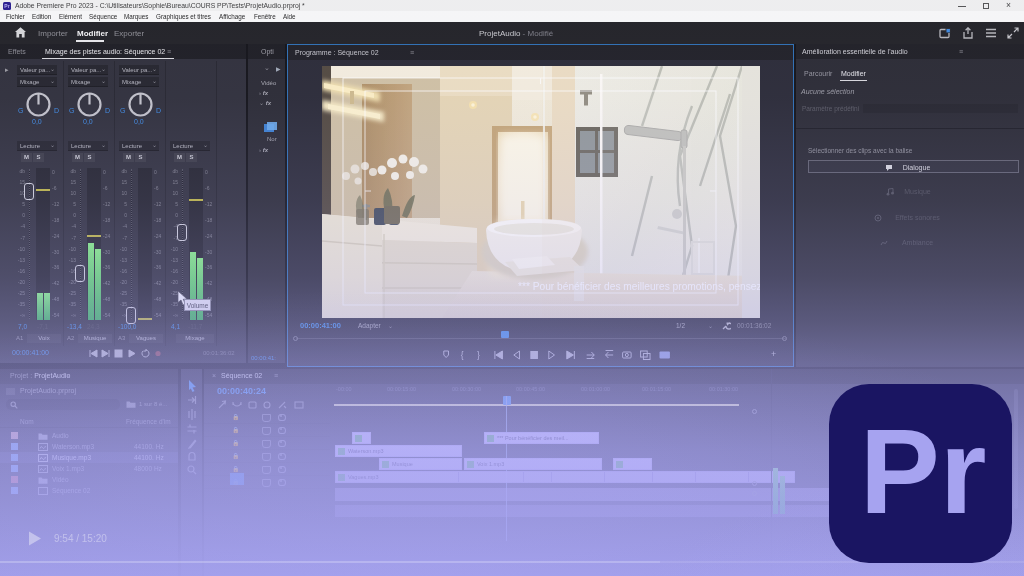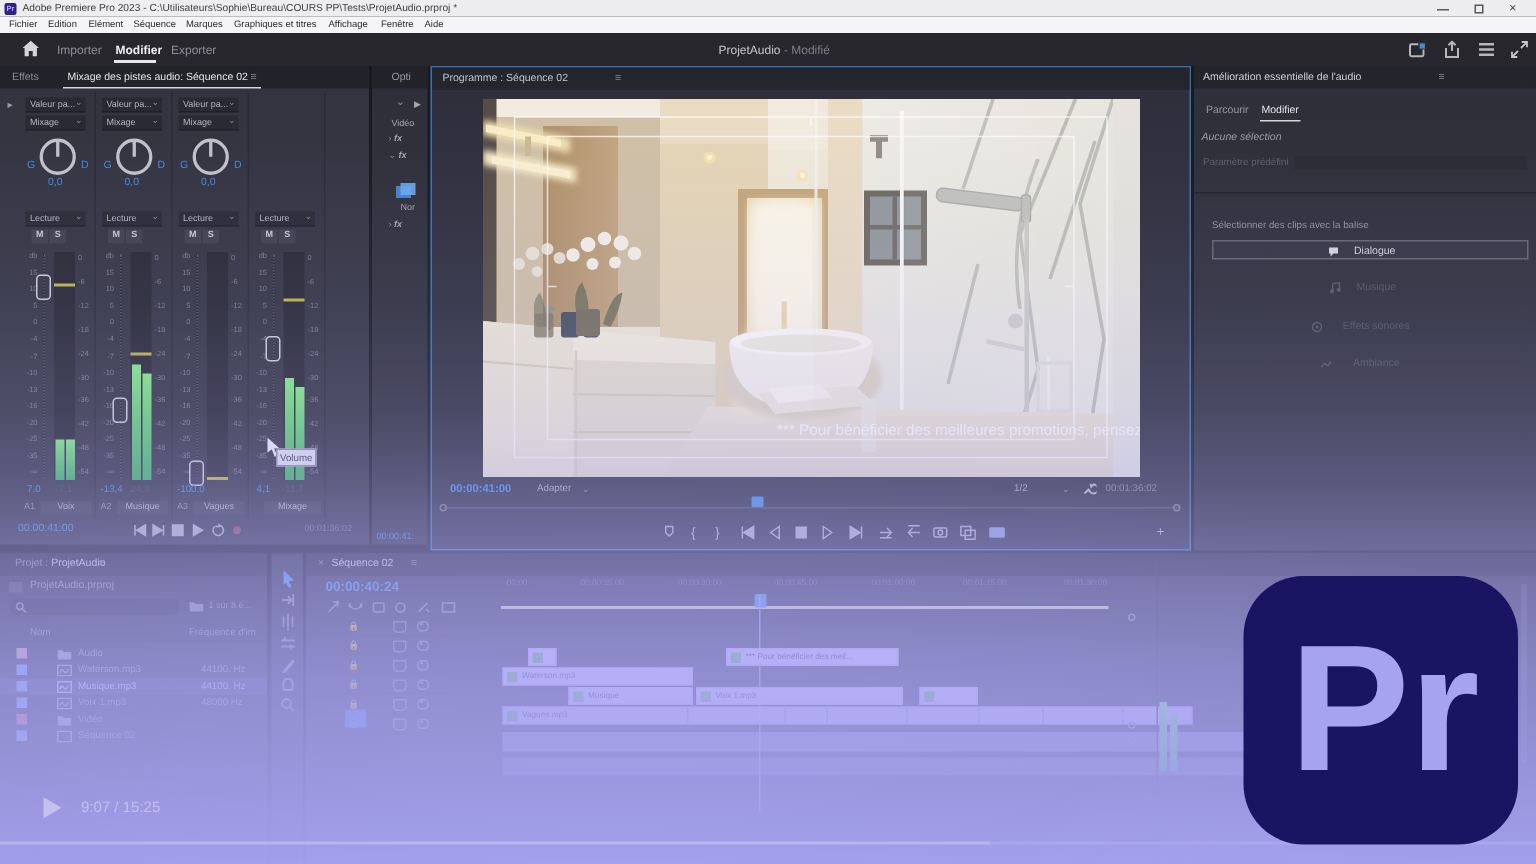--- a/index.html
+++ b/index.html
@@ -714,21 +714,21 @@
       <path d="M1 0 L1 11.5 L4 9 L6 14 L8.3 13 L6.3 8.3 L10 8 Z" fill="#f2f2f6" stroke="#3a3a44" stroke-width="0.7"></path>
     </svg>
   <div class="abs" style="left:184px;top:299px;width:27px;height:12px;background:#e4e2ee;border:1px solid #8a8a98;font-size:6.5px;color:#3a3a46;text-align:center;line-height:11px;">Volume</div>
 
   <div class="abs" id="overlay"></div>
 
   <div class="abs" id="player" style="top:0px;left:0;width:1024px;height:576px;pointer-events:none;">
     <svg class="abs" style="left:28px;top:531px;" width="14" height="15" viewBox="0 0 14 15">
         <path d="M1 0.5 L13 7.5 L1 14.5 Z" fill="rgba(255,255,255,0.4)"></path>
       </svg>
-    <span class="abs" style="left:54px;top:533px;font-size:10px;color:rgba(255,255,255,0.38);">9:07 / 15:25</span>
+    <span class="abs" style="left:54px;top:533px;font-size:10px;color:rgba(255,255,255,0.38);">9:54 / 15:20</span>
     <div class="abs" style="left:0px;top:561px;width:1024px;height:2px;background:rgba(235,235,255,0.14);"></div>
     <div class="abs" style="left:0px;top:561px;width:660px;height:2px;background:rgba(250,250,255,0.16);"></div>
   </div>
 
   <div class="abs" id="prlogo">
     <svg class="glyph" viewBox="0 0 183 179">
       <text x="94" y="129" text-anchor="middle" font-family="Liberation Sans, sans-serif" font-weight="bold" font-size="120" fill="#a6a3f0">Pr</text>
     </svg>
   </div>
 </div>

